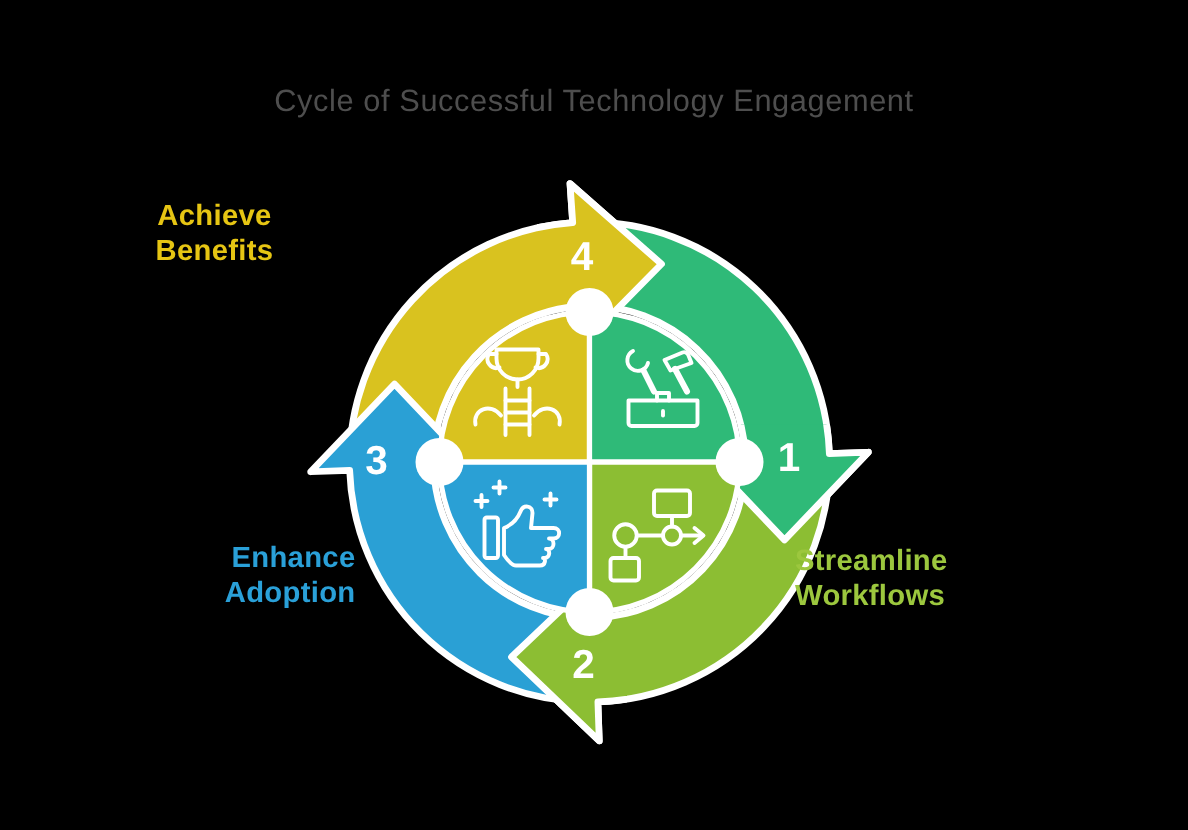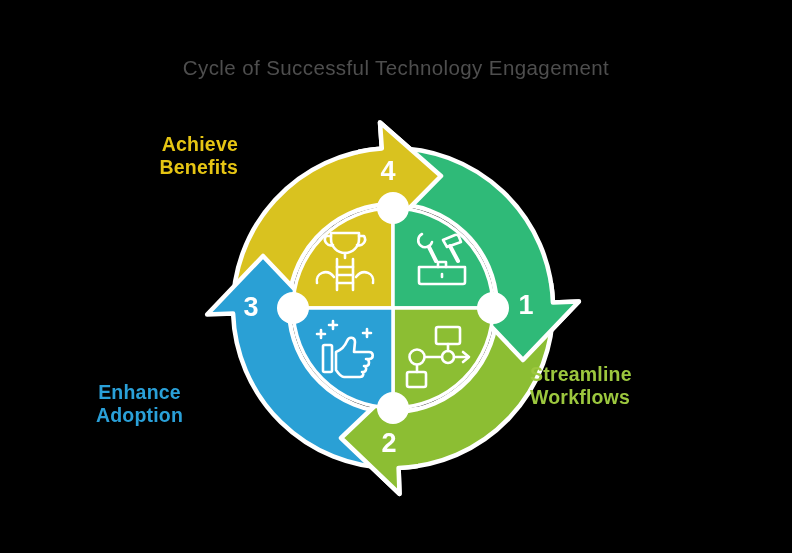--- a/index.html
+++ b/index.html
@@ -27,25 +27,25 @@
   .callout .heading{
     font-size:19.5px;font-weight:700;line-height:1.18;
     white-space:pre-line;letter-spacing:.2px;
   }
   .callout .body{
     margin-top:15px;
     font-size:12.5px;line-height:1.22;
     color:var(--body_gray);
     white-space:pre-line;
   }
-  .callout-achieve{left:48px;top:133px;width:190px;text-align:right;}
+  .callout-achieve{left:48px;top:133px;width:190px;text-align:center;}
   .callout-achieve .heading{color:var(--heading_yellow);}
   .callout-integrate{right:56px;top:160px;width:205px;text-align:right;}
   .callout-integrate .heading{color:var(--heading_green);}
-  .callout-enhance{left:42px;top:361px;width:195px;text-align:center;margin-top:20px;}
+  .callout-enhance{left:42px;top:361px;width:195px;text-align:right;}
   .callout-enhance .heading{color:var(--heading_blue);}
   .callout-streamline{right:57px;top:363px;width:205px;text-align:left;}
   .callout-streamline .heading{color:var(--heading_lime);}
   svg.diagram{position:absolute;left:0;top:0;}
   .arrow{stroke:#fff;stroke-width:4.5;stroke-linejoin:round;}
   .quad{stroke:#fff;stroke-width:3.5;stroke-linejoin:round;}
   .icon{stroke:var(--icon_white);stroke-width:2.6;fill:none;stroke-linecap:round;stroke-linejoin:round;}
   .icon-thick{stroke:var(--icon_white);stroke-width:4;fill:none;stroke-linecap:round;}
   .num{font-family:"Liberation Sans",sans-serif;font-size:27px;font-weight:700;fill:#fff;text-anchor:middle;}
 </style>

